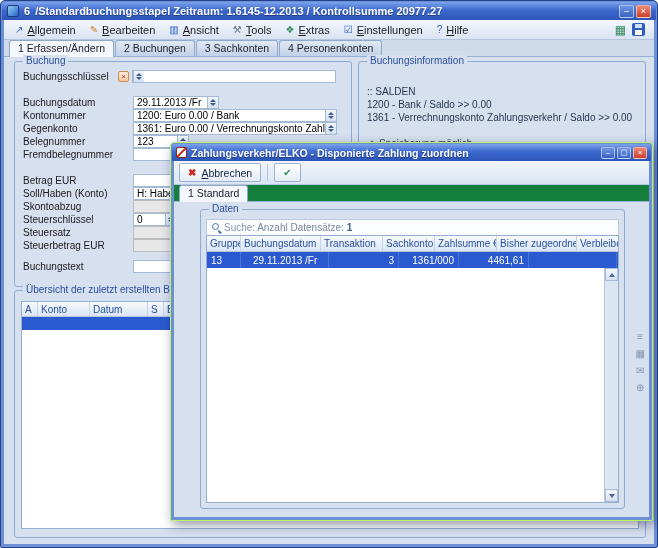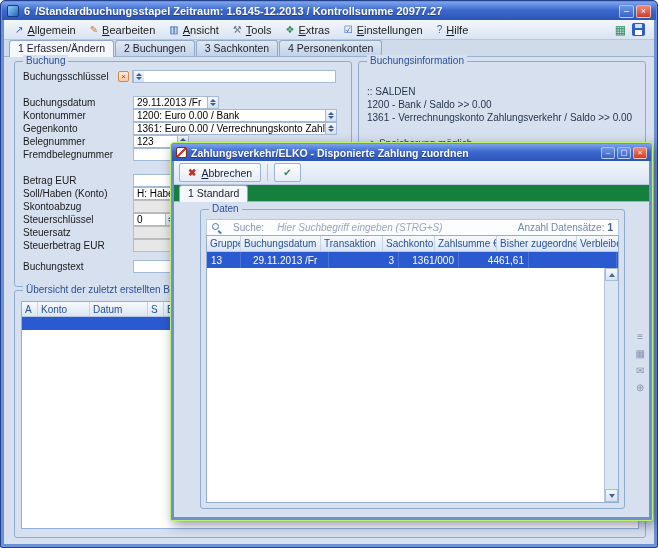--- a/index.html
+++ b/index.html
@@ -93,21 +93,21 @@
   .m-toolbar{height:24px;display:flex;align-items:center;gap:4px;padding:0 5px;background:linear-gradient(#f1f6fb,#dae4f2);border-bottom:1px solid #b6c6de;}
   .t-btn{display:flex;align-items:center;gap:5px;height:19px;padding:0 8px;font-size:10.5px;color:#122440;
     border:1px solid #9ab2d6;border-radius:2px;background:linear-gradient(#fefefe,#e6edf7);white-space:nowrap;}
   .ti{font-size:10px;line-height:1;}
   .t-sep{width:1px;height:17px;background:#b0c2dc;margin:0 2px;}
   .m-tabbar{height:17px;display:flex;align-items:flex-end;padding-left:5px;background:#15803d;border-bottom:1px solid #9ab0d0;}
   .m-content{position:absolute;left:0;right:0;top:41px;bottom:0;background:#d7e0ef;}
   .fs-daten{left:6px;top:7px;right:24px;bottom:8px;margin-left:20px;}
   .daten-col{position:absolute;left:5px;right:5px;top:9px;bottom:5px;display:flex;flex-direction:column;}
 
-  .search-row{height:16px;flex:none;display:flex;align-items:center;gap:11px;padding:0 5px;background:#fbfdff;
+  .search-row{height:16px;flex:none;display:flex;align-items:center;gap:2px;padding:0 5px;background:#fbfdff;
     border:1px solid #b8c9e2;border-bottom:none;font-size:10px;}
   .mag-icon{width:10px;height:10px;position:relative;flex:none;}
   .mag-icon::before{content:"";position:absolute;left:0;top:0;width:5px;height:5px;border:1.5px solid #4a76b8;border-radius:50%;}
   .mag-icon::after{content:"";position:absolute;left:7px;top:7px;width:4px;height:2px;background:#4a76b8;transform:rotate(45deg);transform-origin:0 0;}
   .search-label{color:#8a96ac;flex:none;}
   .search-input{flex:1;border:none;outline:none;background:transparent;font-size:10px;font-style:italic;color:#445;min-width:0;font-family:inherit;}
   .search-input::placeholder{color:#9aa6ba;font-style:italic;}
   .records{color:#7888a2;white-space:nowrap;flex:none;display:flex;gap:3px;}
   .records .rc{color:#44608c;font-weight:bold;}
 
@@ -361,21 +361,20 @@
       </div>
 
       <div class="m-content">
         <div class="fieldset fs-daten">
           <span class="legend">Daten</span>
           <div class="daten-col">
 
             <div class="search-row">
               <span class="mag-icon"></span>
               <span class="search-label">Suche:</span>
-              <input class="search-input" placeholder="Hier Suchbegriff eingeben (STRG+S)" style="">
               <span class="records">
                 <span>Anzahl Datensätze:</span>
                 <span class="rc">1</span>
               </span>
             </div>
 
             <div class="grid">
               <div class="g-head">
                 <span class="g-hc w1">Gruppe</span>
                 <span class="g-hc w2">Buchungsdatum</span>

